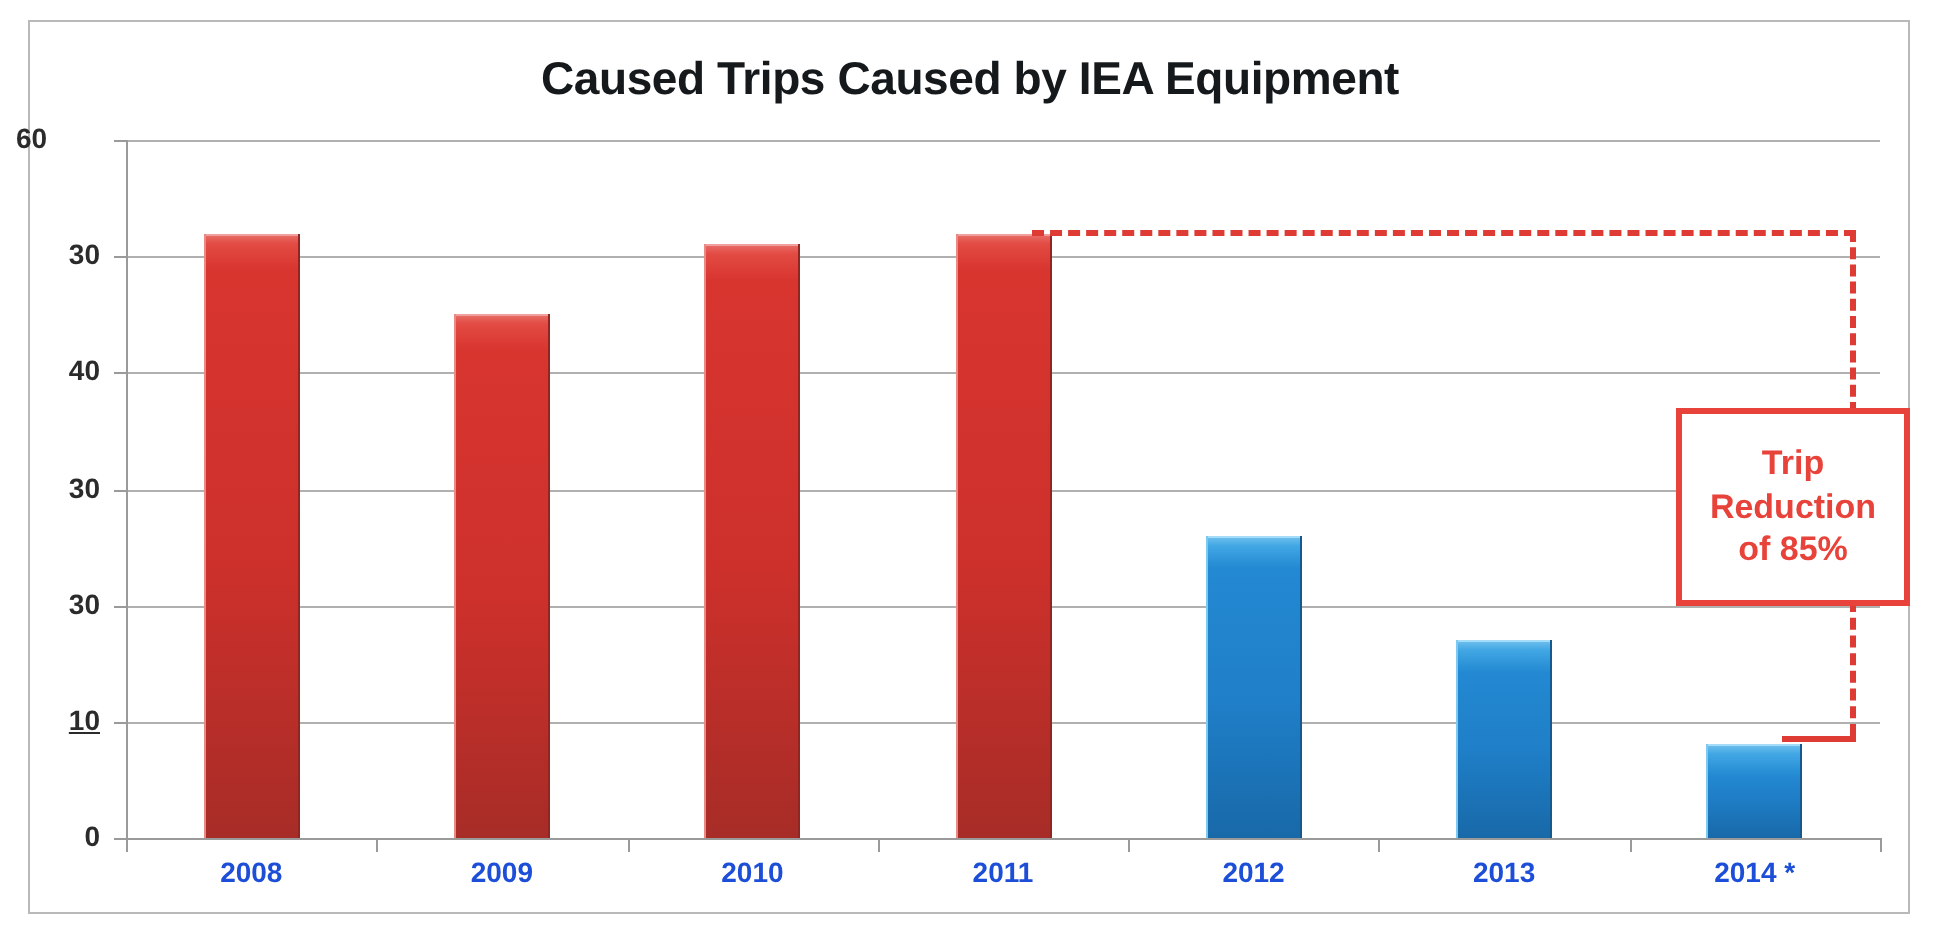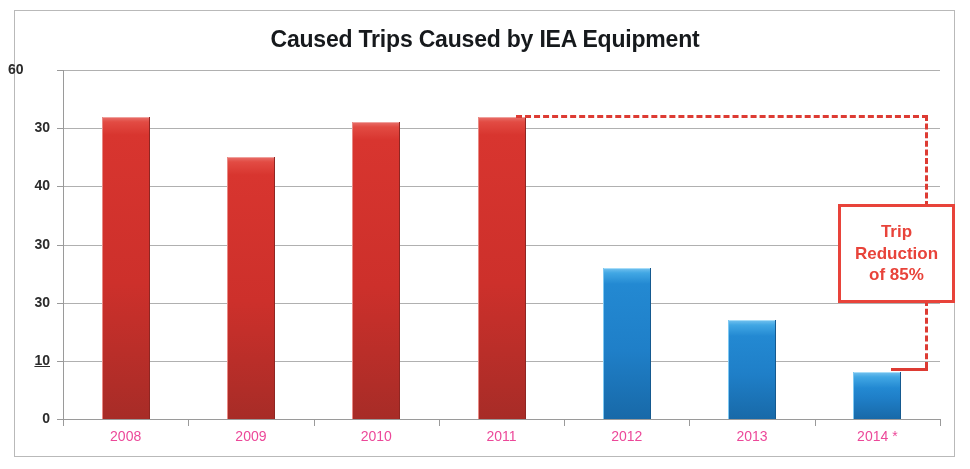--- a/index.html
+++ b/index.html
@@ -84,22 +84,22 @@
     top: 419px;
     width: 1px;
     height: 7px;
     background: #9a9a9a;
   }
   .xtick-label {
     position: absolute;
     top: 428px;
     text-align: center;
     font-size: 14px;
-    font-weight: normal;
-    color: #ec4899;
+    font-weight: bold;
+    color: #1d4ed8;
     white-space: nowrap;
   }
   .bar {
     position: absolute;
     box-sizing: border-box;
   }
   .bar.red {
     background: linear-gradient(to bottom,
         #e8706b 0px, #e24b43 5px, #d8352f 18px,
         #cd302b 55%, #a72c27 100%);

